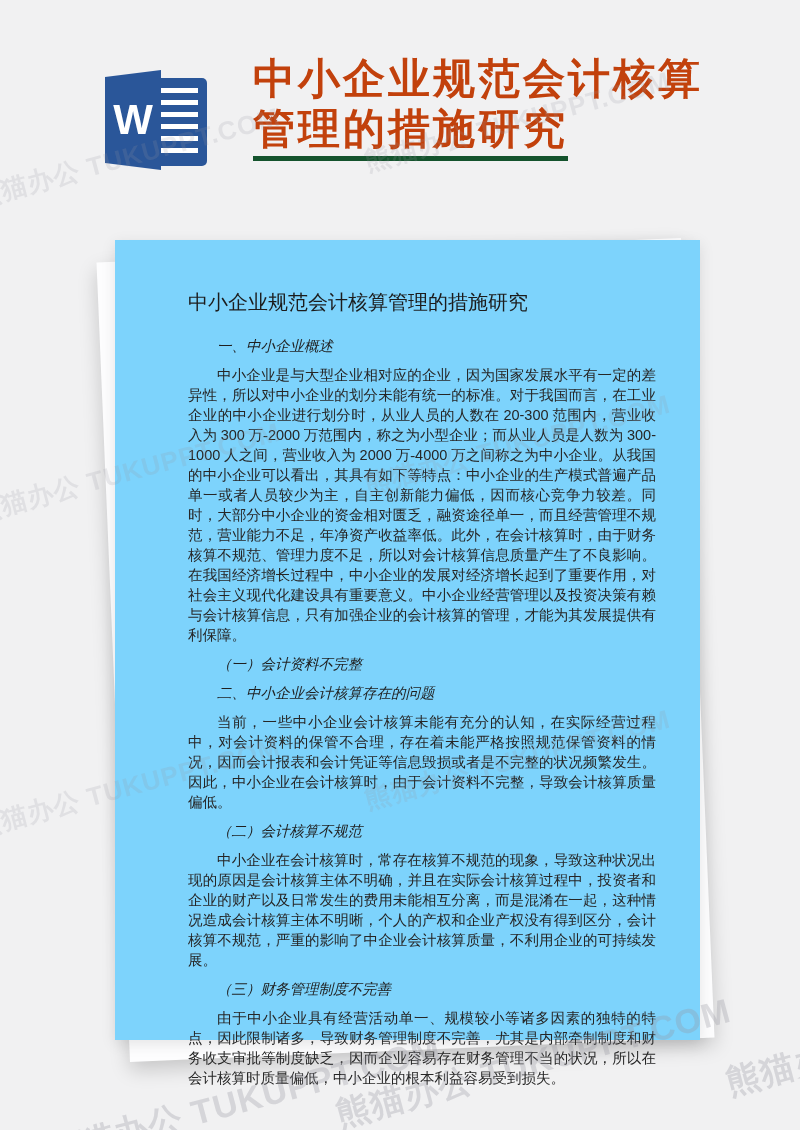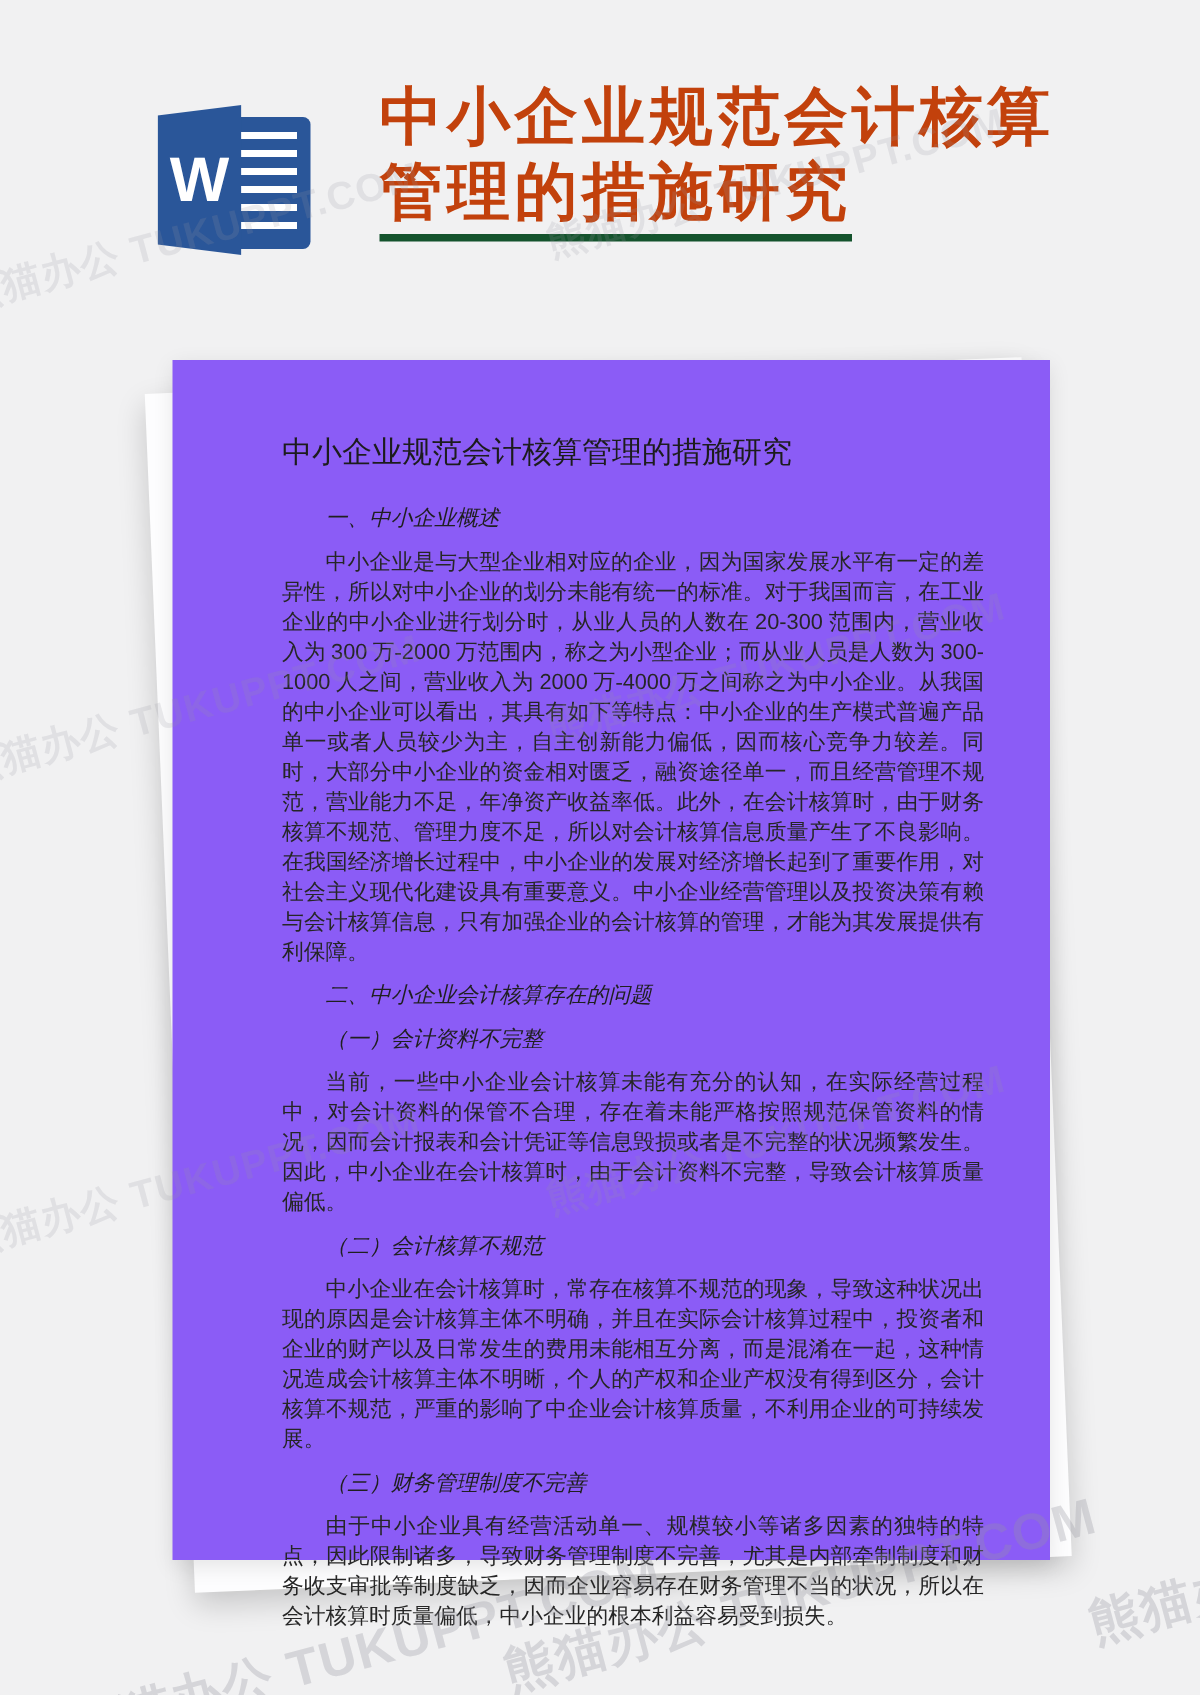--- a/index.html
+++ b/index.html
@@ -43,21 +43,21 @@
   
   .page-back {
     position:absolute; left:115px; top:240px; width:585px; height:800px;
     background:#fdfdfe;
     transform:translate(-2px,10px) rotate(-2.4deg);
     box-shadow:0 8px 20px rgba(0,0,0,0.18);
     z-index:1;
   }
   .page {
     position:absolute; left:115px; top:240px; width:585px; height:800px;
-    background:#8b5cf6;
+    background:#7dd3fc;
     box-shadow:0 4px 14px rgba(0,0,0,0.10);
     z-index:2;
     padding:48px 44px 40px 73px;
   }
   .doc { color:#262626; font-size:14.5px; line-height:20px; }
   .doc-title { font-size:20px; line-height:28px; font-weight:normal; color:#1c1c1c; margin-bottom:20px; }
   .doc h3 { font-size:14.5px; font-weight:normal; color:#1f1f1f; text-indent:2em; margin:9px 0;font-style:italic; }
   .doc p { text-align:justify; text-indent:2em; margin:9px 0; }
   .num { font-family:"Liberation Sans","DejaVu Sans",sans-serif; font-weight:normal; }
 
@@ -95,22 +95,22 @@
   <div class="page-back"></div>
 
   <div class="page">
     <div class="doc">
       <div class="doc-title">中小企业规范会计核算管理的措施研究</div>
 
       <h3>一、中小企业概述</h3>
 
       <p><span>中小企业是与大型企业相对应的企业，因为国家发展水平有一定的差异性，所以对中小企业的划分未能有统一的标准。对于我国而言，在工业企业的中小企业进行划分时，从业人员的人数在 </span><span class="num">20-300</span><span> 范围内，营业收入为 </span><span class="num">300</span><span> 万-</span><span class="num">2000</span><span> 万范围内，称之为小型企业；而从业人员是人数为 </span><span class="num">300-1000</span><span> 人之间，营业收入为 </span><span class="num">2000</span><span> 万-</span><span class="num">4000</span><span> 万之间称之为中小企业。从我国的中小企业可以看出，其具有如下等特点：中小企业的生产模式普遍产品单一或者人员较少为主，自主创新能力偏低，因而核心竞争力较差。同时，大部分中小企业的资金相对匮乏，融资途径单一，而且经营管理不规范，营业能力不足，年净资产收益率低。此外，在会计核算时，由于财务核算不规范、管理力度不足，所以对会计核算信息质量产生了不良影响。在我国经济增长过程中，中小企业的发展对经济增长起到了重要作用，对社会主义现代化建设具有重要意义。中小企业经营管理以及投资决策有赖与会计核算信息，只有加强企业的会计核算的管理，才能为其发展提供有利保障。</span></p>
 
+      <h3>（一）会计资料不完整</h3>
       <h3>二、中小企业会计核算存在的问题</h3>
-      <h3>（一）会计资料不完整</h3>
       <p>当前，一些中小企业会计核算未能有充分的认知，在实际经营过程中，对会计资料的保管不合理，存在着未能严格按照规范保管资料的情况，因而会计报表和会计凭证等信息毁损或者是不完整的状况频繁发生。因此，中小企业在会计核算时，由于会计资料不完整，导致会计核算质量偏低。</p>
 
       <h3>（二）会计核算不规范</h3>
       <p>中小企业在会计核算时，常存在核算不规范的现象，导致这种状况出现的原因是会计核算主体不明确，并且在实际会计核算过程中，投资者和企业的财产以及日常发生的费用未能相互分离，而是混淆在一起，这种情况造成会计核算主体不明晰，个人的产权和企业产权没有得到区分，会计核算不规范，严重的影响了中企业会计核算质量，不利用企业的可持续发展。</p>
 
       <h3>（三）财务管理制度不完善</h3>
       <p>由于中小企业具有经营活动单一、规模较小等诸多因素的独特的特点，因此限制诸多，导致财务管理制度不完善，尤其是内部牵制制度和财务收支审批等制度缺乏，因而企业容易存在财务管理不当的状况，所以在会计核算时质量偏低，中小企业的根本利益容易受到损失。</p>
     </div>
   </div>
 

